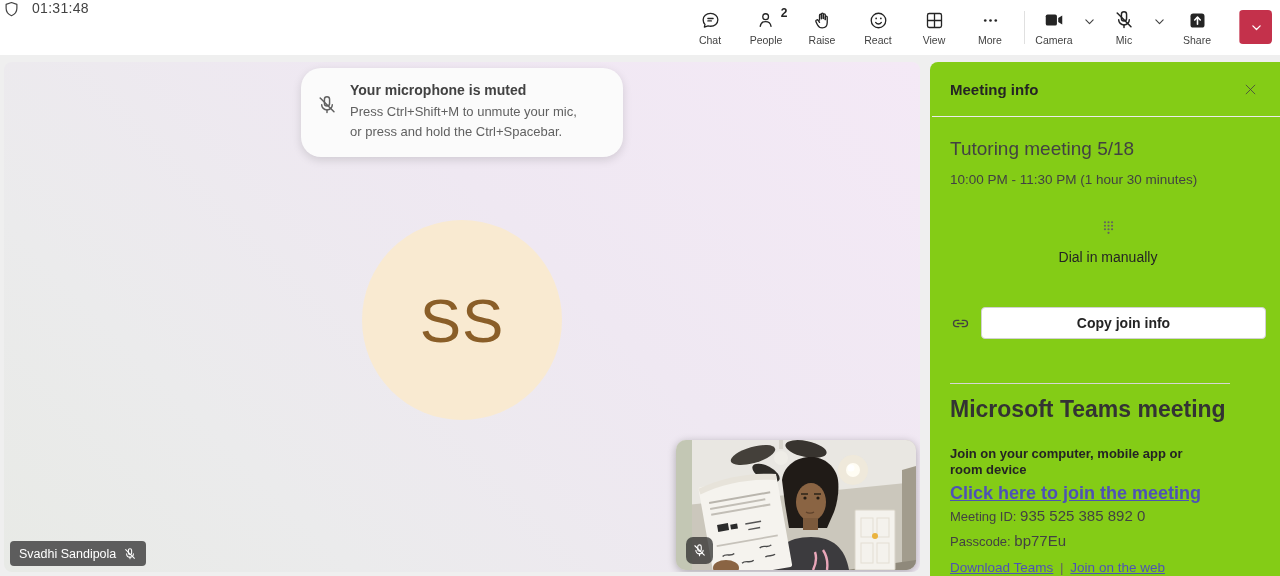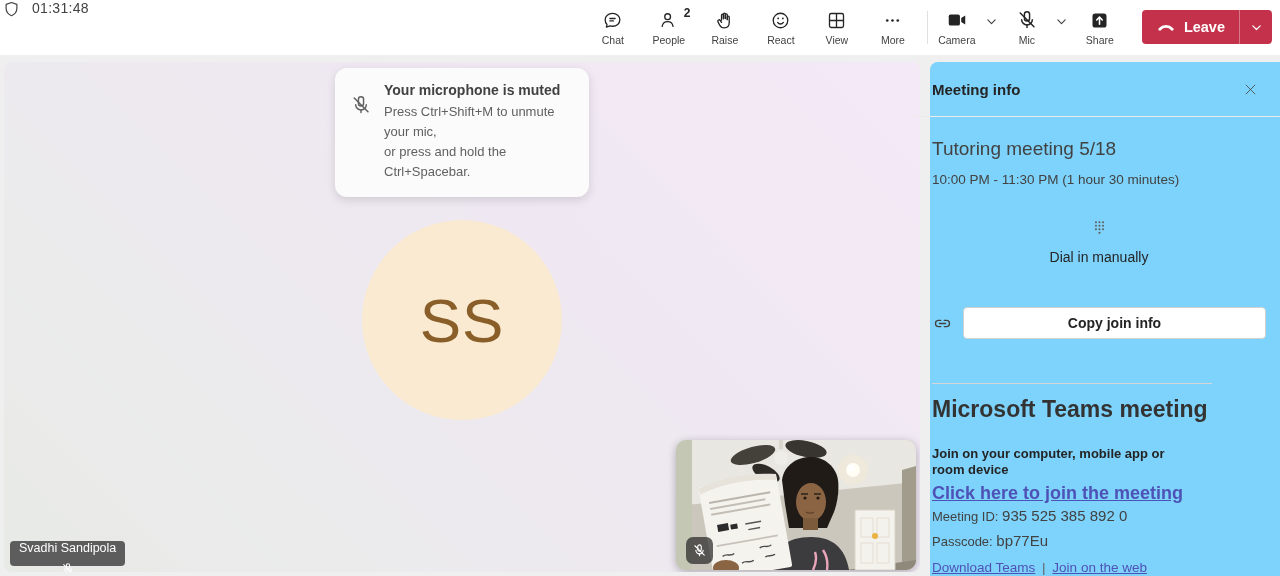--- a/index.html
+++ b/index.html
@@ -29,44 +29,44 @@
   .leave-chev { width:32px; height:100%; border:none; background:transparent; cursor:pointer; display:flex;
     align-items:center; justify-content:center; }
 
   
   .app-body { position:relative; height:521px; background:#efefef; }
 
   .stage { position:absolute; left:4px; top:7px; width:916px; height:510px; border-radius:8px; overflow:hidden;
     background:linear-gradient(225deg,#f4e9f6 0%,#efe8f2 40%,#ebebec 75%,#e8eae6 100%); }
 
   
-  .toast { position:absolute; left:50%; transform:translateX(-50%); top:6px; width:254px; background:#fbfbfb;
-    border-radius:12px; box-shadow:0 3px 10px rgba(0,0,0,.13); display:flex; gap:12px; padding:14px 14px 15px 15px; }
+  .toast { position:absolute; left:50%; transform:translateX(-50%); top:6px; width:322px; background:#fbfbfb;
+    border-radius:20px; box-shadow:0 3px 10px rgba(0,0,0,.13); display:flex; gap:12px; padding:14px 14px 15px 15px; }
   .toast-icon { flex:0 0 22px; padding-top:12px; color:#616161; }
   .toast-title { font-size:14px; font-weight:700; color:#424242; margin-bottom:4px; }
   .toast-line { font-size:13px; color:#616161; line-height:20px; }
 
   
   .avatar { position:absolute; left:358px; top:158px; width:200px; height:200px; border-radius:50%;
     background:#f9ead1; display:flex; align-items:center; justify-content:center; }
   .avatar-initials { font-size:62px; color:#8a5e28; letter-spacing:1px; }
 
   
   .name-tag { position:absolute; left:6px; bottom:6px; height:25px; padding:0 9px; border-radius:4px;
-    background:rgba(68,68,68,.85); color:#ffffff; display:flex; align-items:center; gap:7px; font-size:12.5px;flex-direction:column; }
+    background:rgba(68,68,68,.85); color:#ffffff; display:flex; align-items:center; gap:7px; font-size:12.5px; }
 
   
   .self-view { position:absolute; left:672px; top:378px; width:240px; height:130px; border-radius:10px;
     overflow:hidden; box-shadow:0 2px 8px rgba(0,0,0,.28); cursor:pointer; }
   .self-mic-badge { position:absolute; left:10px; bottom:6px; width:27px; height:27px; border-radius:7px;
     background:rgba(40,40,40,.72); display:flex; align-items:center; justify-content:center; color:#ffffff; }
 
   
-  .panel { position:absolute; right:0; top:7px; bottom:0; width:350px; background:#7dd3fc;
-    border-radius:8px 0 0 0; padding:0 14px 0 2px; }
+  .panel { position:absolute; right:0; top:7px; bottom:0; width:350px; background:#84cc16;
+    border-radius:8px 0 0 0; padding:0 14px 0 20px; }
   .panel-header { display:flex; align-items:center; justify-content:space-between; height:55px;
     margin:0 -14px 0 -18px; padding:0 14px 0 18px; border-bottom:1px solid #ebebeb; }
   .panel-title { font-size:15px; font-weight:700; color:#242424; }
   .close-btn { width:32px; height:32px; border:none; background:none; cursor:pointer; display:flex;
     align-items:center; justify-content:center; color:#424242; }
   .meeting-title { margin-top:21px; font-size:19px; color:#424242; }
   .meeting-time { margin-top:12px; font-size:13.5px; color:#424242; }
   .dial-row { margin-top:32px; display:flex; align-items:center; gap:13px; color:#616161; cursor:pointer;flex-direction:column; }
   .dial-row .txt { font-size:14px; color:#242424; }
   .copy-row { margin-top:42px; display:flex; align-items:center; gap:10px; color:#424242; }
@@ -222,28 +222,20 @@
             <g fill="none" stroke="#ffffff" stroke-width="1.8" stroke-linecap="round" stroke-linejoin="round">
               <path d="M12 16.2V8.6"></path>
               <path d="M8.8 11.4L12 8.2l3.2 3.2"></path>
             </g>
           </svg>
       </span>
       <span class="lbl">Share</span>
     </button>
 
     <div class="leave-group">
-      <button class="leave-main">
-        <span>
-          <svg width="20" height="20" viewBox="0 0 24 24">
-              <path d="M4.5 14.6c4.3-4.4 10.7-4.4 15 0" fill="none" stroke="#ffffff" stroke-width="3.4" stroke-linecap="round"></path>
-            </svg>
-        </span>
-        <span class="leave-label">Leave</span>
-      </button>
       <div class="leave-sep"></div>
       <button class="leave-chev">
         <span>
           <svg width="13" height="13" viewBox="0 0 16 16">
               <path d="M3.5 6l4.5 4.5L12.5 6" fill="none" stroke="#ffffff" stroke-width="1.6" stroke-linecap="round" stroke-linejoin="round"></path>
             </svg>
         </span>
       </button>
     </div>
   </div>

